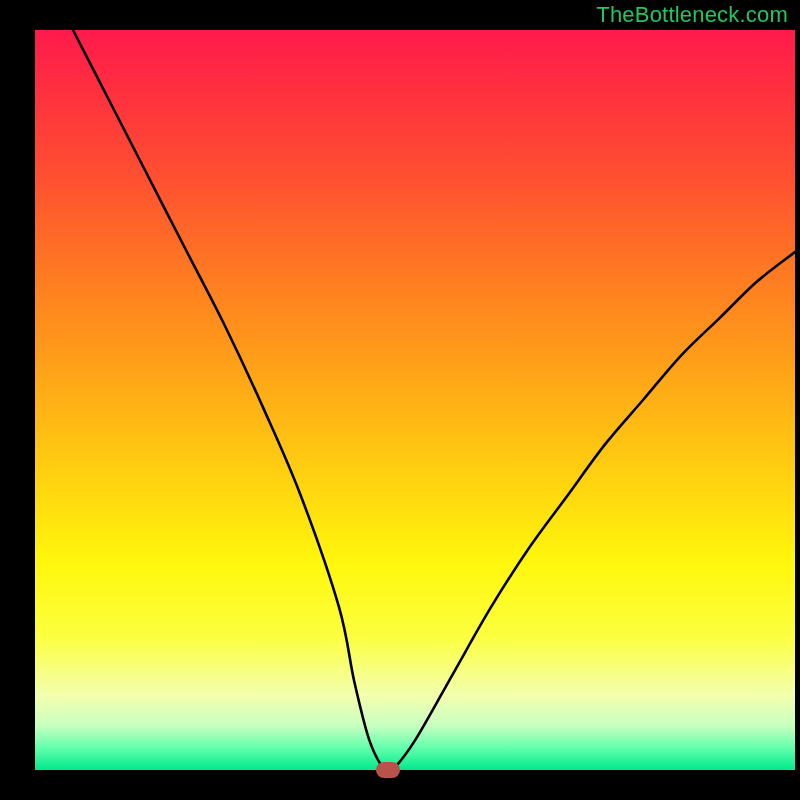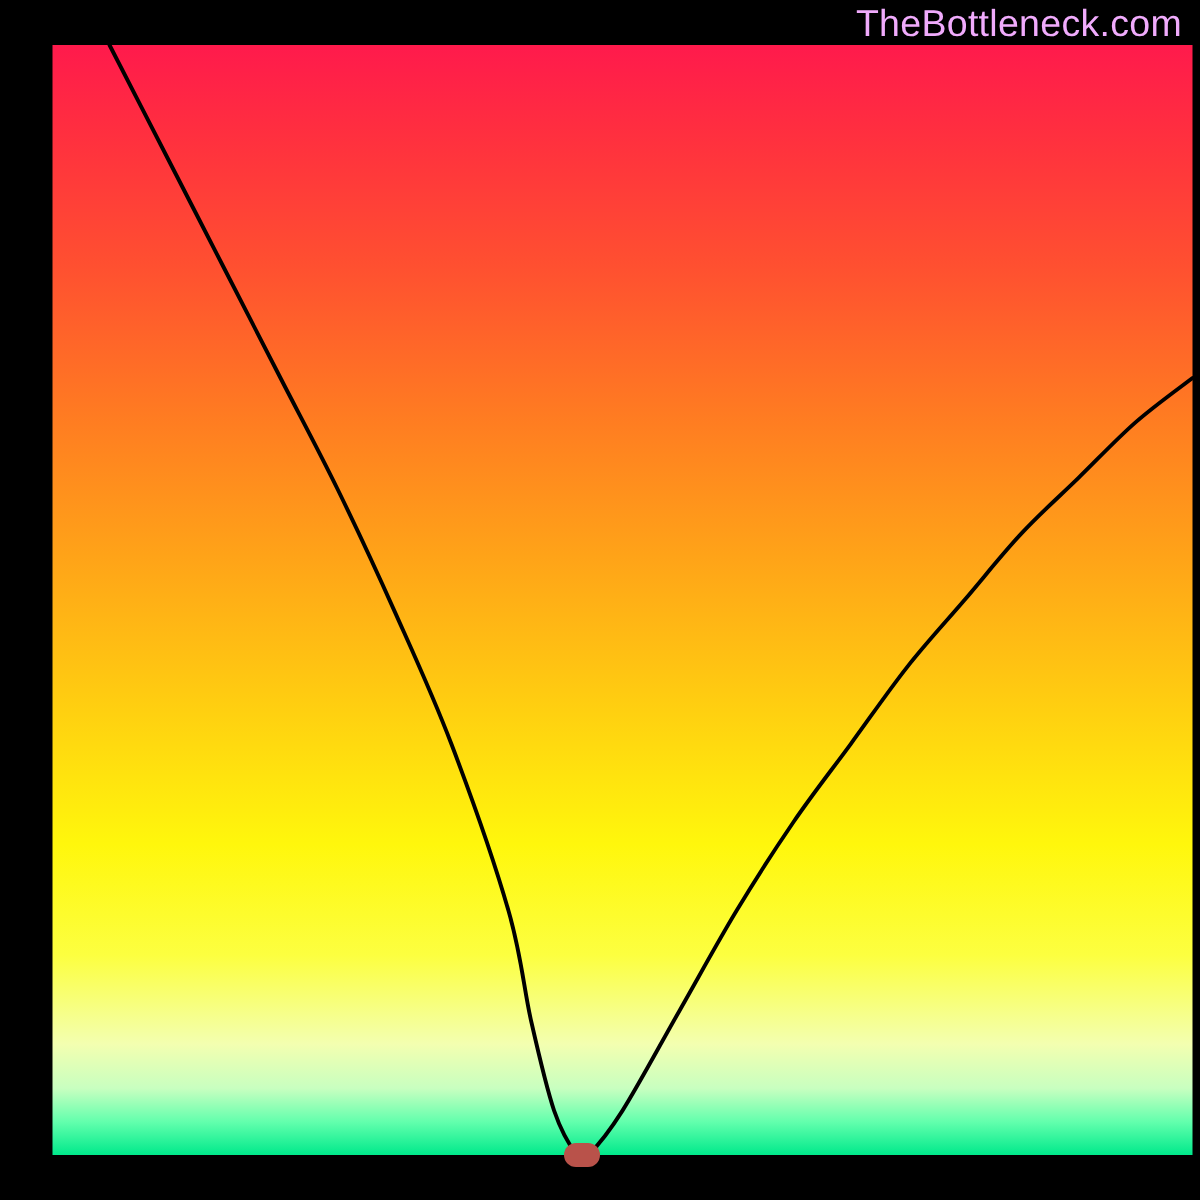--- a/index.html
+++ b/index.html
@@ -14,22 +14,22 @@
   .frame {
     position: relative;
     width: 800px;
     height: 800px;
     background: #000;
   }
   .watermark {
     position: absolute;
     top: 2px;
     right: 12px;
-    color: #f0abfc;
-    font-size: 25px;
+    color: #22c55e;
+    font-size: 22px;
     font-weight: 500;
     letter-spacing: 0.2px;
     z-index: 10;
   }
   .plot {
     position: absolute;
     left: 35px;
     top: 30px;
     width: 760px;
     height: 740px;

